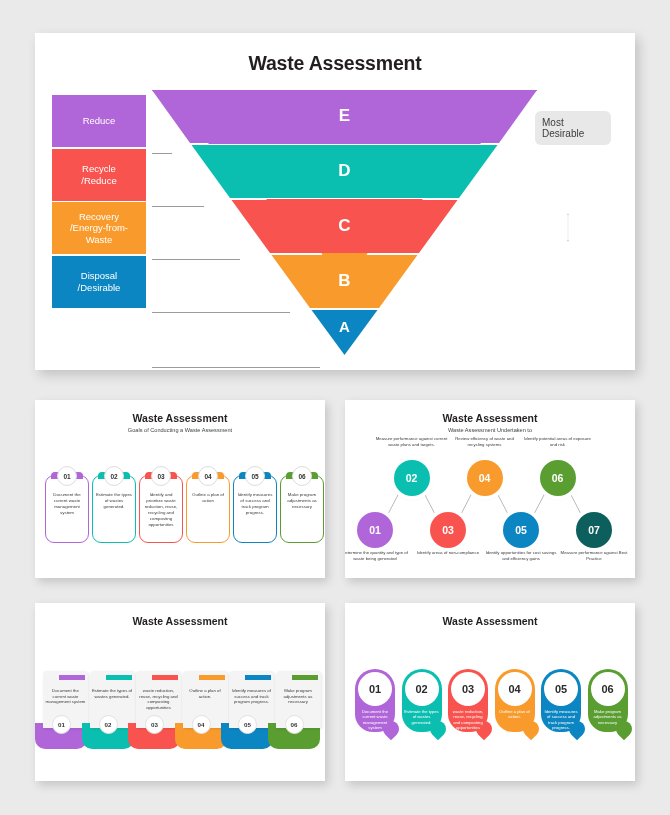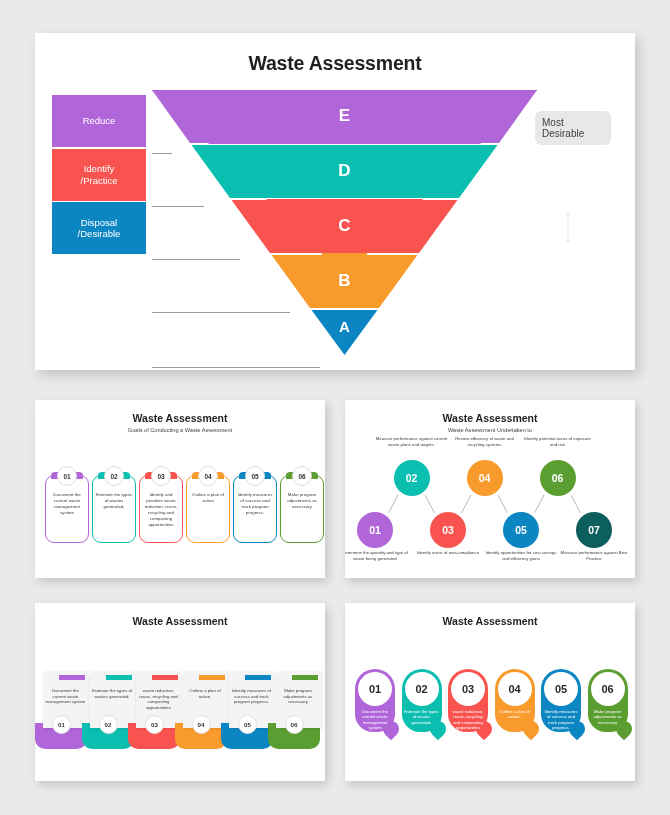--- a/index.html
+++ b/index.html
@@ -126,22 +126,27 @@
 <div class="page">
 
   <div class="main-slide">
     <div class="main-title">Waste Assessment</div>
 
     <div class="label-stack">
       <div class="lbl" id="lbl0" style="background: rgb(176, 101, 216); height: 52px; flex-direction: column;">
           <span>Reduce</span>
         </div>
       <div class="lbl" id="lbl2" style="background: rgb(249, 83, 79); height: 52px; flex-direction: column;">
-          <span>Identify</span>
-          <span>/Practice</span>
+          <span>Recycle</span>
+          <span>/Reduce</span>
+        </div>
+      <div class="lbl" id="lbl3" style="background: rgb(249, 155, 44); height: 52px; flex-direction: column;">
+          <span>Recovery</span>
+          <span>/Energy-from-</span>
+          <span>Waste</span>
         </div>
       <div class="lbl" id="lbl4" style="background: rgb(12, 134, 194); height: 52px; flex-direction: column;">
           <span>Disposal</span>
           <span>/Desirable</span>
         </div>
     </div>
 
     <div class="conn" style="left:117px; top:120px; width:20px;"></div>
     <div class="conn" style="left:117px; top:173px; width:52px;"></div>
     <div class="conn" style="left:117px; top:226px; width:88px;"></div>

